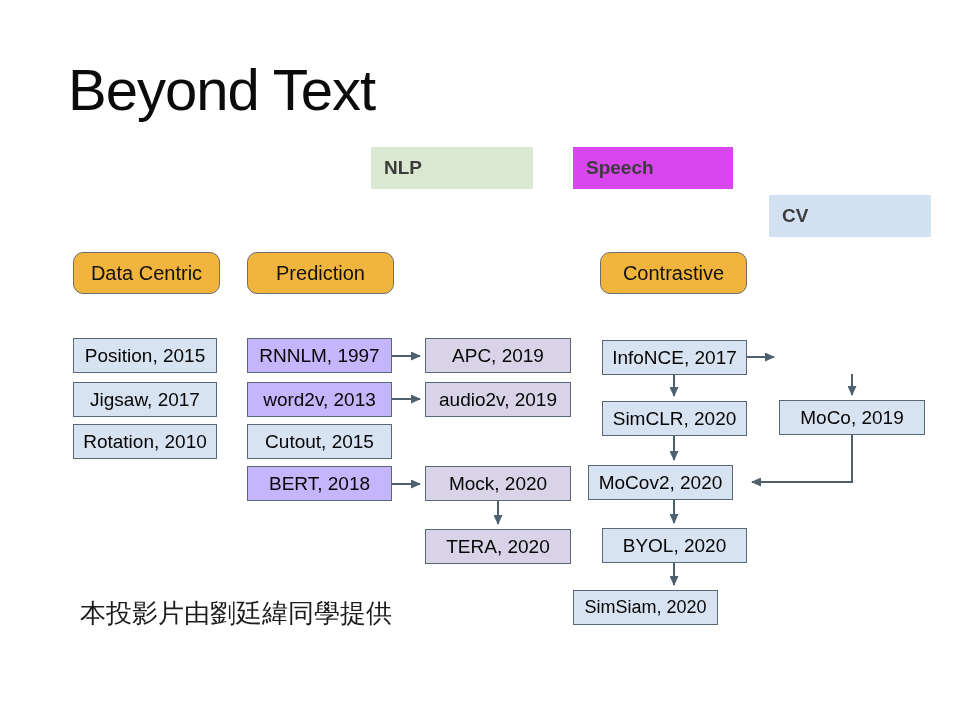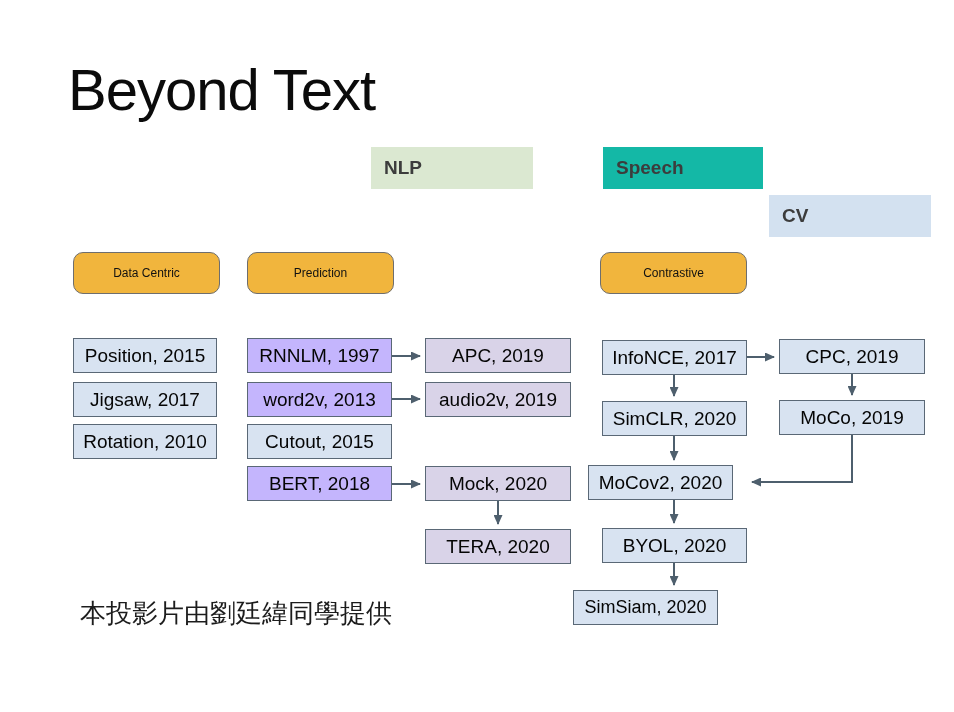--- a/index.html
+++ b/index.html
@@ -10,26 +10,26 @@
   }
   .title{
     position:absolute;left:68px;top:60px;font-size:58px;letter-spacing:-1px;
     color:#0b0b0b;font-weight:400;line-height:1.05;white-space:nowrap;
   }
   .legend-box{
     position:absolute;top:147px;height:42px;display:flex;align-items:center;
     padding-left:13px;box-sizing:border-box;font-weight:bold;font-size:19px;color:#3c3c3c;
   }
   .legend-nlp{left:371px;width:162px;background:#dbe8d1;}
-  .legend-speech{left:573px;width:160px;background:#14b8a6;margin-left:30px;}
+  .legend-speech{left:573px;width:160px;background:#d946ef;}
   .legend-cv{left:769px;width:162px;background:#d3e1f0;margin-top:48px;}
   .category{
     position:absolute;top:252px;height:42px;box-sizing:border-box;border-radius:10px;
     background:#f1b53d;border:1.5px solid #6e6e6e;display:flex;align-items:center;
-    justify-content:center;font-size:12px;color:#111;
+    justify-content:center;font-size:20px;color:#111;
   }
   .cat-data{left:73px;width:147px;}
   .cat-pred{left:247px;width:147px;}
   .cat-contr{left:600px;width:147px;}
   .node{
     position:absolute;height:35px;box-sizing:border-box;border:1.6px solid #5a6876;
     display:flex;align-items:center;justify-content:center;font-size:19px;color:#050505;
     white-space:nowrap;
   }
   .blue{background:#d8e3f1;}
@@ -74,21 +74,20 @@
   <div class="node purple" style="left:425px;top:382px;width:146px">audio2v, 2019</div>
   <div class="node purple" style="left:425px;top:466px;width:146px">Mock, 2020</div>
   <div class="node purple" style="left:425px;top:529px;width:146px">TERA, 2020</div>
 
   <div class="node blue" style="left:602px;top:340px;width:145px">InfoNCE, 2017</div>
   <div class="node blue" style="left:602px;top:401px;width:145px">SimCLR, 2020</div>
   <div class="node blue" style="left:588px;top:465px;width:145px">MoCov2, 2020</div>
   <div class="node blue" style="left:602px;top:528px;width:145px">BYOL, 2020</div>
   <div class="node blue" style="left:573px;top:590px;width:145px;font-size:18px">SimSiam, 2020</div>
 
-  <div class="node blue" style="left:779px;top:339px;width:146px">CPC, 2019</div>
   <div class="node blue" style="left:779px;top:400px;width:146px">MoCo, 2019</div>
 
   <svg class="arrows" width="954" height="712" viewBox="0 0 954 712">
     <defs>
       <marker id="ah" markerUnits="userSpaceOnUse" markerWidth="11" markerHeight="9" refX="9" refY="4.5" orient="auto">
         <path d="M0,0 L10,4.5 L0,9 Z" fill="#4e5f6d"></path>
       </marker>
     </defs>
     <g stroke="#4e5f6d" stroke-width="2" fill="none">
       <path d="M392,356 H420" marker-end="url(#ah)"></path>

